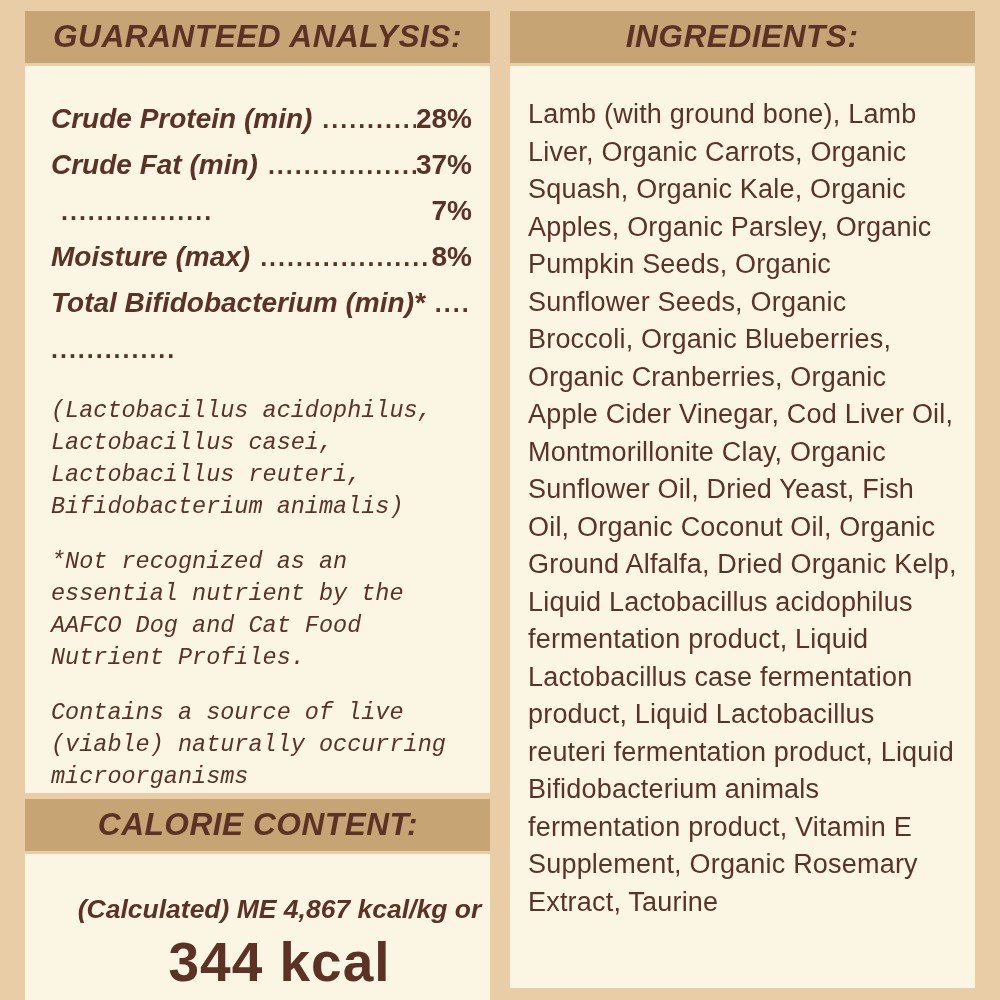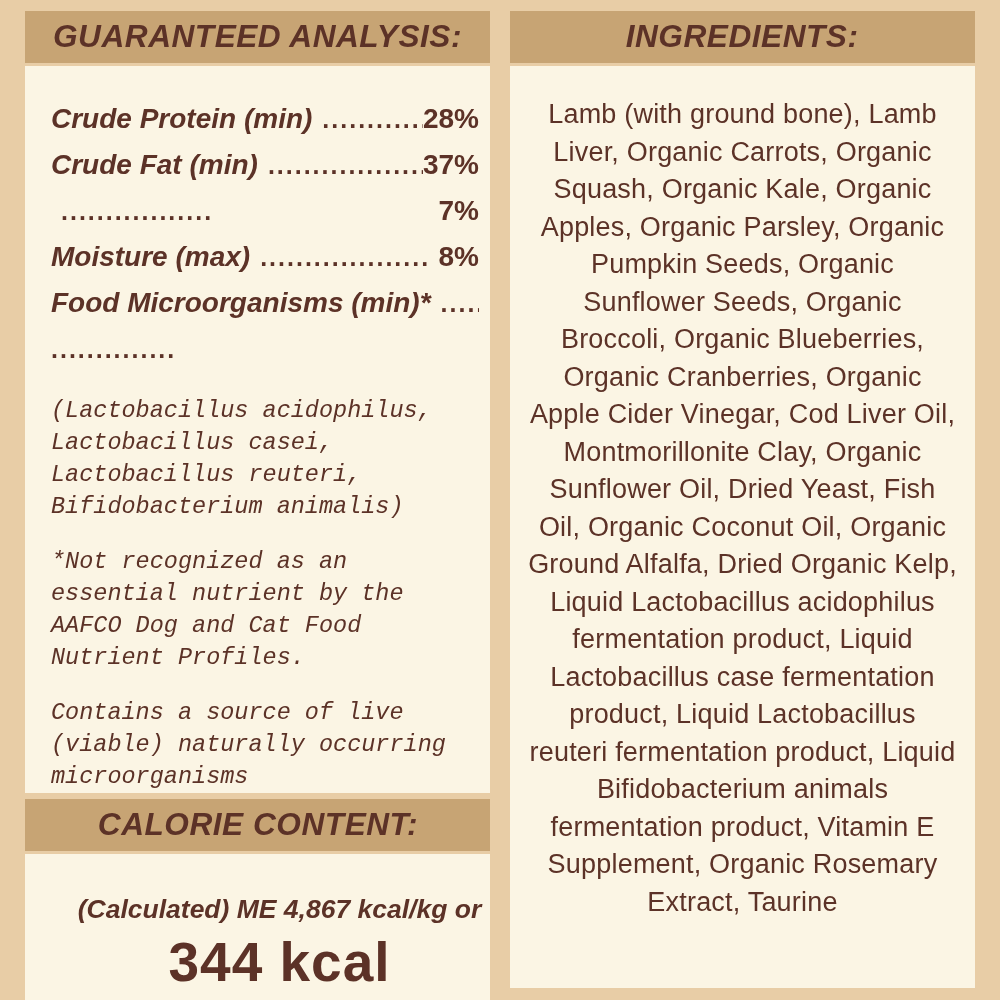--- a/index.html
+++ b/index.html
@@ -27,21 +27,21 @@
     font-weight:bold; font-style:italic;
     font-size:31px; letter-spacing:0.5px;
     transform:scaleX(1.02);
     white-space:nowrap;
   }
   .box { background:#fbf5e4; box-sizing:border-box;padding-left:44px; }
 
   
   .analysis-box {
     flex:0 0 640px; margin-top:3px;
-    padding:30px 11px 0 26px;
+    padding:30px 18px 0 26px;
   }
   .row {
     display:flex; align-items:baseline;
     font-size:28px; font-weight:bold; font-style:italic;
     line-height:45px; white-space:nowrap;
   }
   .row .lbl { flex:0 0 auto; }
   .row .dots {
     flex:1 1 0; overflow:hidden;
     font-style:normal; font-size:25px;
@@ -65,21 +65,21 @@
     text-align:center; padding-top:40px;
   }
   .cal-line1 { font-size:26.5px; font-weight:bold; font-style:italic; line-height:30px; }
   .cal-kcal  { font-size:55px; font-weight:bold; line-height:60px; margin-top:8px; letter-spacing:1px; }
   .cal-sub   { font-size:26px; font-weight:bold; line-height:34px; margin-top:2px; }
 
   
   .ingredients-box {
     flex:1 1 auto; margin-top:3px;
     padding:30px 18px 0 18px;
-    text-align:center;
+    text-align:left;
   }
   .ingredients-text {
     margin:0;
     font-size:27px; line-height:37.5px;
     letter-spacing:0.2px;
   }
 </style>
 </head>
 <body>
 
@@ -110,21 +110,21 @@
         <span class="val">7%</span>
       </div>
 
       <div class="row">
         <span class="lbl">Moisture (max)</span>
         <span class="dots">...................</span>
         <span class="val">8%</span>
       </div>
 
       <div class="row">
-        <span class="lbl">Food Microorganisms (min)*</span>
+        <span class="lbl">Total Bifidobacterium (min)*</span>
         <span class="dots">..........</span>
         <span class="val"></span>
       </div>
 
       <div class="cfu-line">
         <span class="dots">..............</span>
       </div>
 
       <div class="notes">
         <p>(Lactobacillus acidophilus, Lactobacillus casei, Lactobacillus reuteri, Bifidobacterium animalis)</p>

